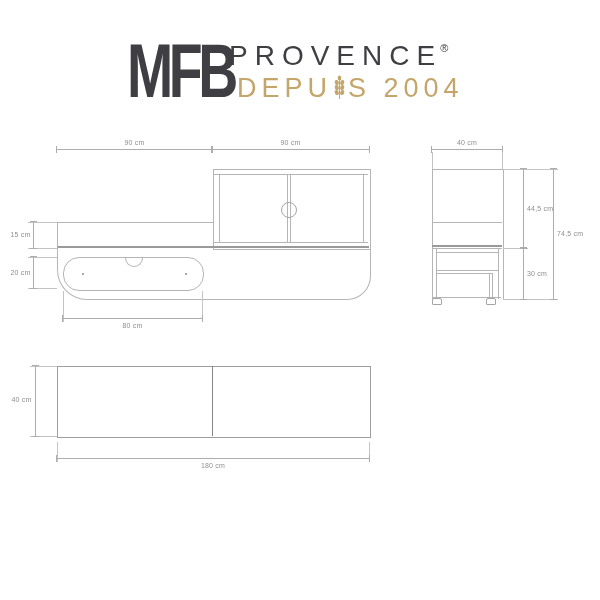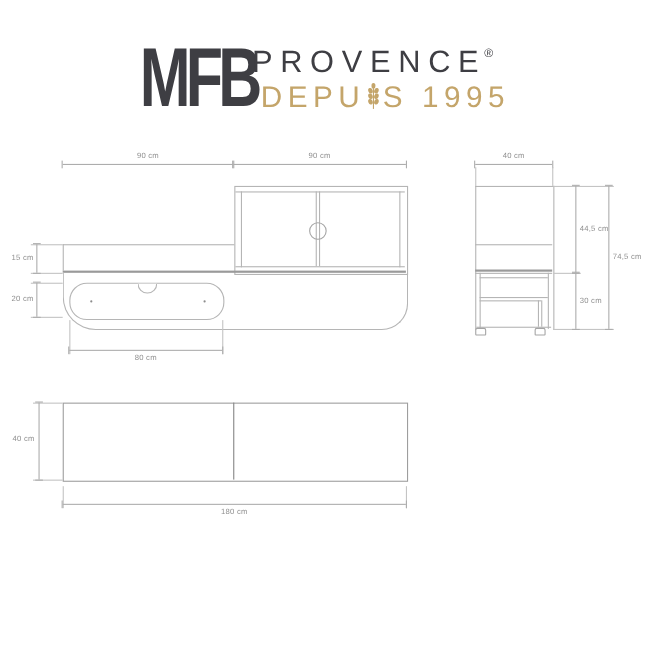--- a/index.html
+++ b/index.html
@@ -40,21 +40,21 @@
     <div class="prov"><span>PROVENCE</span><span class="reg">®</span></div>
     <div class="depuis"><span>DEPU</span><svg class="sprig" width="11" height="24" viewBox="0 0 11 24" style="vertical-align:-2px;margin:0 3px 0 2px;">
           <ellipse cx="5.5" cy="3" rx="1.8" ry="2.6"></ellipse>
           <ellipse cx="2.8" cy="7.5" rx="2" ry="2.6" transform="rotate(-20 2.8 7.5)"></ellipse>
           <ellipse cx="8.2" cy="7.5" rx="2" ry="2.6" transform="rotate(20 8.2 7.5)"></ellipse>
           <ellipse cx="2.8" cy="12.5" rx="2" ry="2.6" transform="rotate(-20 2.8 12.5)"></ellipse>
           <ellipse cx="8.2" cy="12.5" rx="2" ry="2.6" transform="rotate(20 8.2 12.5)"></ellipse>
           <ellipse cx="2.8" cy="17.5" rx="2" ry="2.6" transform="rotate(-20 2.8 17.5)"></ellipse>
           <ellipse cx="8.2" cy="17.5" rx="2" ry="2.6" transform="rotate(20 8.2 17.5)"></ellipse>
           <rect x="5" y="4" width="1" height="20"></rect>
-        </svg><span>S 1995</span></div>
+        </svg><span>S 2004</span></div>
   </div>
 
   <div>
 
     <div class="dimh" style="left:57px;top:149px;width:155px;"></div>
     <div class="lbl c" style="left:57px;top:139px;width:155px;">90 cm</div>
     <div class="dimh" style="left:212px;top:149px;width:157px;"></div>
     <div class="lbl c" style="left:212px;top:139px;width:157px;">90 cm</div>
 
     <div class="box" style="left:213px;top:169px;width:156px;height:79px;"></div>

